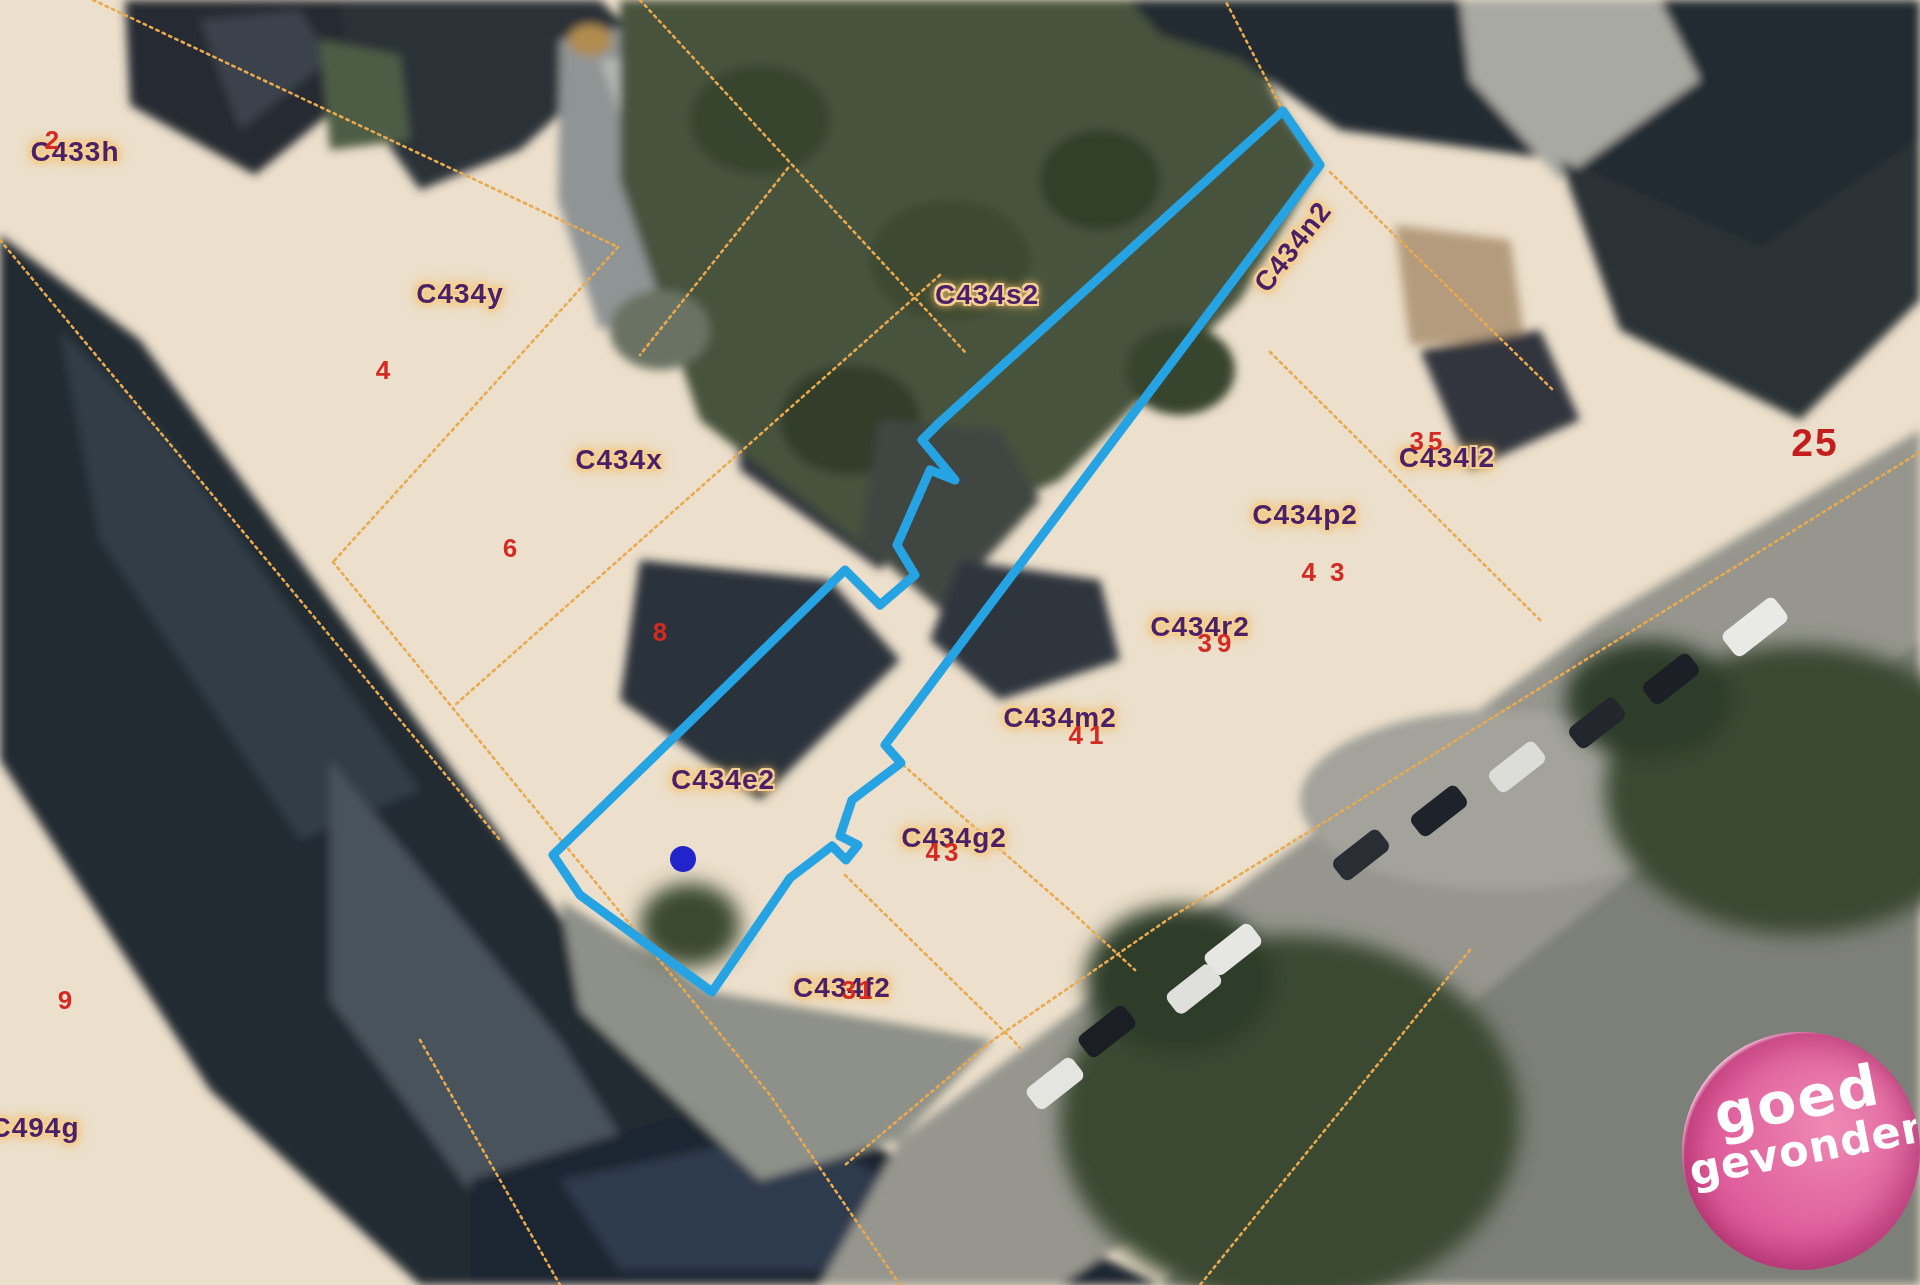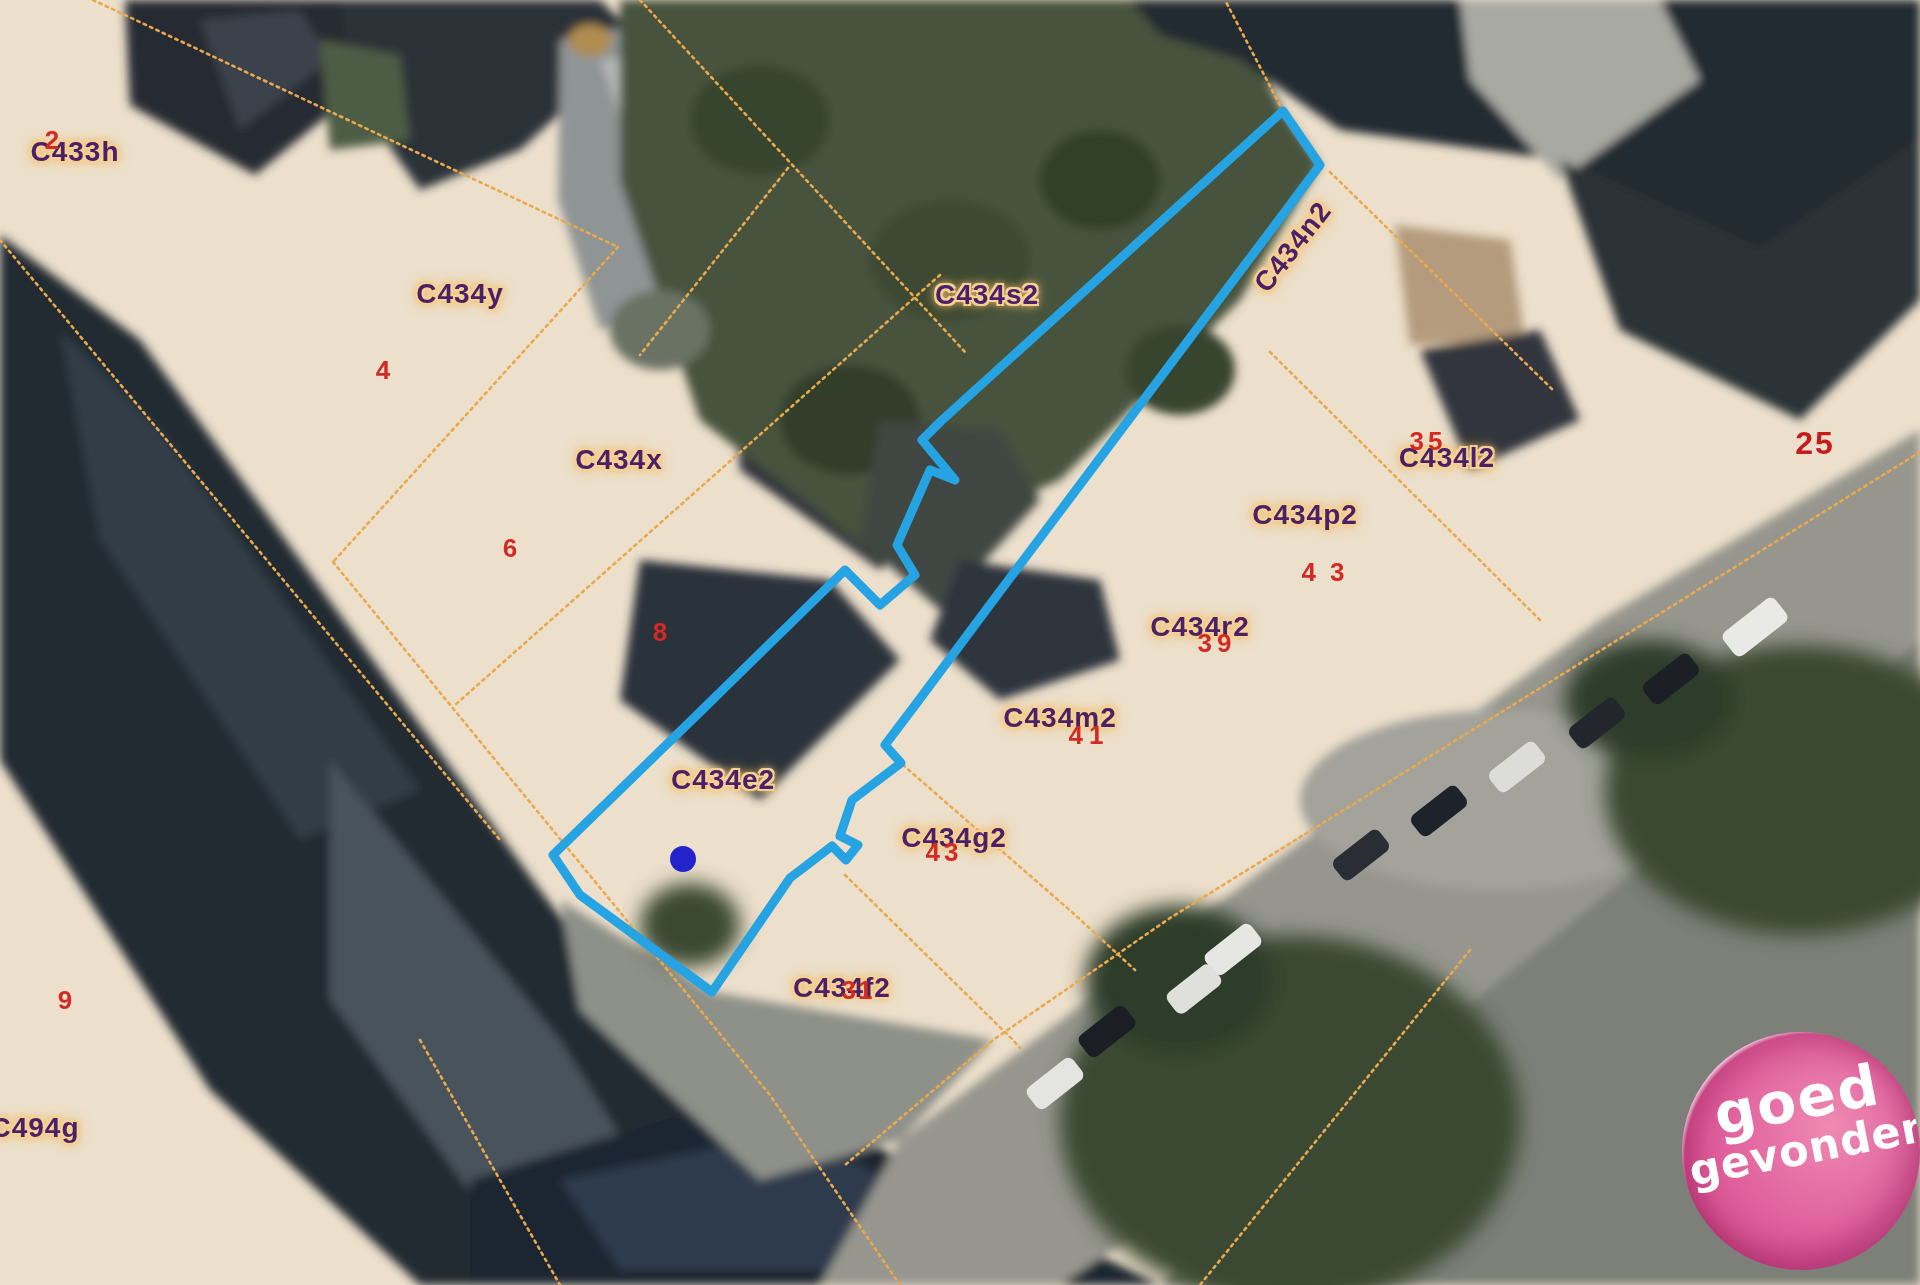--- a/index.html
+++ b/index.html
@@ -13,21 +13,21 @@
     position:absolute;transform:translate(-50%,-50%);
     color:#4a2168;font-weight:bold;font-size:28px;letter-spacing:1px;white-space:nowrap;
     text-shadow:-2px -2px 0 #f6d193,2px -2px 0 #f6d193,-2px 2px 0 #f6d193,2px 2px 0 #f6d193,
                  0 0 6px #f0c178,0 0 10px #efc072,0 0 14px #edba66;
     z-index:30;
   }
   .rnum{
     position:absolute;transform:translate(-50%,-50%);
     color:#d42a24;font-weight:bold;font-size:26px;white-space:nowrap;z-index:31;
   }
-  .rnum.big{font-size:32px;color:#c41d1d;letter-spacing:2px;}
+  .rnum.big{font-size:39px;color:#c41d1d;letter-spacing:2px;}
   
   .logo{
     position:absolute;left:1682px;top:1032px;width:238px;height:238px;border-radius:50%;
     background:
       radial-gradient(circle at 62% 40%, #ef8ab4 0%, #e672a6 28%, #df5f9c 55%, #d14d8c 78%, #b53474 95%);
     box-shadow:inset -10px -16px 30px rgba(120,10,70,.35), inset 14px 18px 22px rgba(150,20,80,.25);
     z-index:40;overflow:hidden;
   }
   .logo .shade{
     position:absolute;left:-40px;top:-46px;width:200px;height:200px;border-radius:50%;

